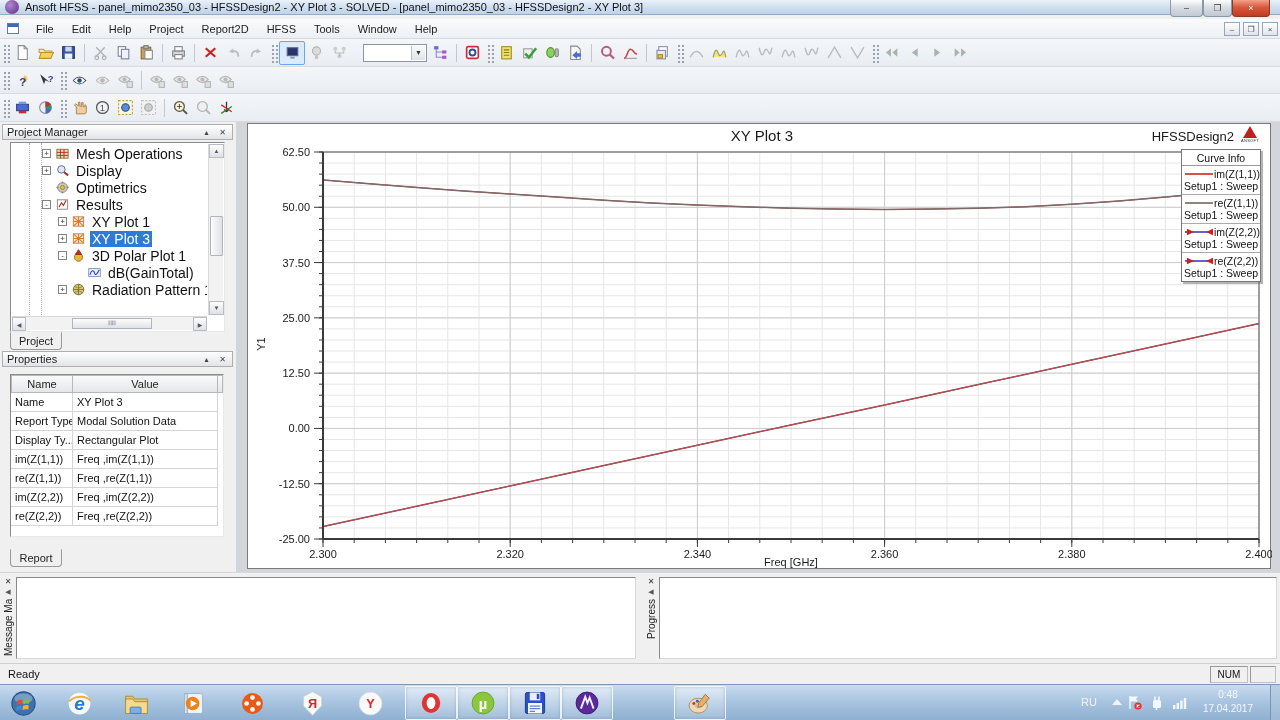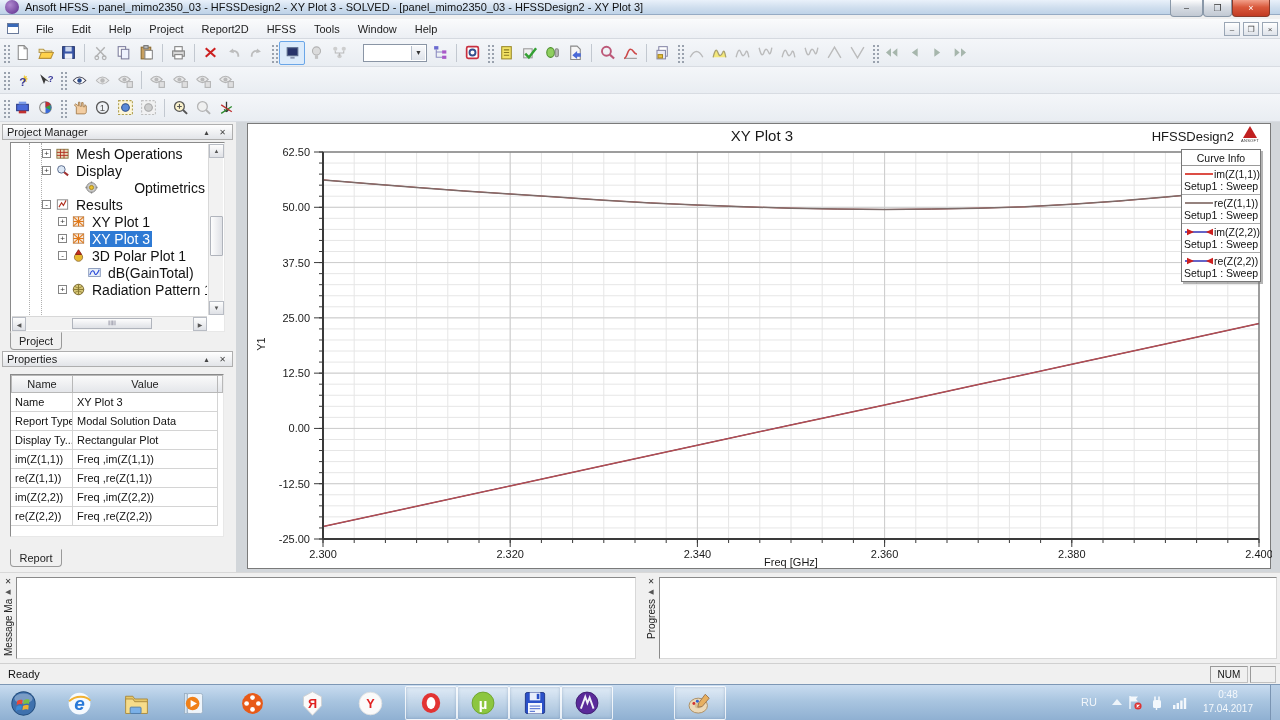--- a/index.html
+++ b/index.html
@@ -508,21 +508,21 @@
             <div class="tree-label">Mesh Operations</div>
           </div>
           <div class="tree-row" style="padding-left: 30px;">
             <div class="tree-expander">+</div>
             <div class="tree-icon"><svg viewBox="0 0 16 16">
                 <circle cx="6.8" cy="6.8" r="4" fill="#dce8f6" stroke="#556688"></circle>
                 <path d="M9.8 9.8l4.2 3.4" stroke="#a03030" stroke-width="2.2"></path>
               </svg></div>
             <div class="tree-label">Display</div>
           </div>
-          <div class="tree-row" style="padding-left: 30px; justify-content: space-between;">
+          <div class="tree-row" style="padding-left: 30px;">
             <div style="width: 13px; flex: 0 0 auto;"></div>
             <div class="tree-icon"><svg viewBox="0 0 16 16">
                 <circle cx="8" cy="8" r="5.2" fill="#c8c8c8" stroke="#888"></circle>
                 <circle cx="8" cy="8" r="2.2" fill="#e8c030" stroke="#a88820"></circle>
                 <path d="M8 1.5v2M8 12.5v2M1.5 8h2M12.5 8h2" stroke="#888" stroke-width="1.4"></path>
               </svg></div>
             <div class="tree-label">Optimetrics</div>
           </div>
           <div class="tree-row" style="padding-left: 30px;">
             <div class="tree-expander">-</div>

